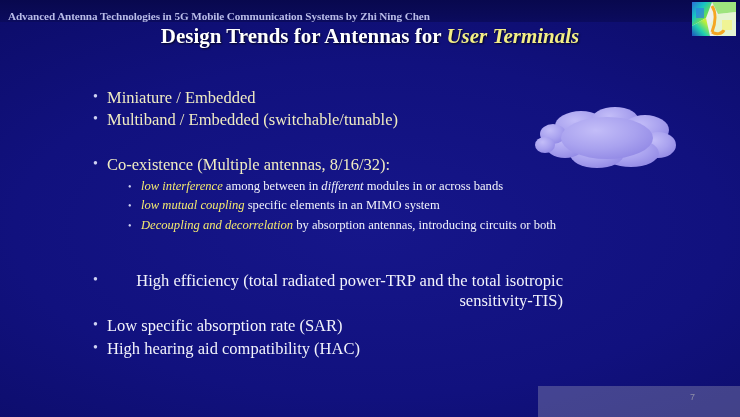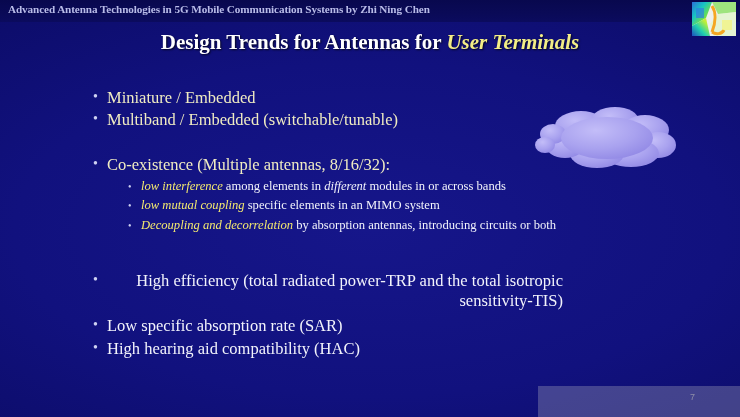--- a/index.html
+++ b/index.html
@@ -22,21 +22,21 @@
   #header-strip {
     position: absolute;
     left: 0; top: 0;
     width: 740px;
     height: 22px;
     background: linear-gradient(180deg, #08084e 0%, #0a0a57 60%, #0b0b5e 100%);
   }
   #header-title {
     position: absolute;
     left: 8px;
-    top: 3px;
+    top: 10px;
     font-family: "Liberation Serif", "DejaVu Serif", serif;
     font-size: 11.2px;
     font-weight: bold;
     color: #b9bce8;
     letter-spacing: -0.1px;
     white-space: nowrap;
   }
 
   
   #corner-logo {
@@ -47,21 +47,21 @@
     height: 34px;
     overflow: hidden;
     background: #e8e8e8;
   }
   #corner-logo svg { display: block; }
 
   
   #slide-title {
     position: absolute;
     left: 0;
-    top: 30px;
+    top: 24px;
     width: 740px;
     text-align: center;
     font-size: 21px;
     font-weight: bold;
     color: #ffffff;
     text-shadow: 1px 1px 2px rgba(0,0,0,0.75);
     white-space: nowrap;
   }
   #slide-title .accent {
     color: #f3ee86;
@@ -202,21 +202,21 @@
       <div class="bullet-row lvl1" style="top: 110px;">
         <span class="dot">•</span>
         <span class="txt"><span class="cream">Multiband / Embedded (switchable/tunable)</span></span>
       </div>
       <div class="bullet-row lvl1" style="top: 155px;">
         <span class="dot">•</span>
         <span class="txt"><span class="cream">Co-existence (Multiple antennas, 8/16/32):</span></span>
       </div>
       <div class="bullet-row lvl2" style="top: 179px;">
         <span class="dot">•</span>
-        <span class="txt"><span class="yellow">low interference</span><span class="white"> among elements in </span><span class="white ital">different</span><span class="white"> modules in or across bands</span></span>
+        <span class="txt"><span class="yellow">low interference</span><span class="white"> among between in </span><span class="white ital">different</span><span class="white"> modules in or across bands</span></span>
       </div>
       <div class="bullet-row lvl2" style="top: 198px;">
         <span class="dot">•</span>
         <span class="txt"><span class="yellow">low mutual coupling</span><span class="white"> specific elements in an MIMO system</span></span>
       </div>
       <div class="bullet-row lvl2" style="top: 218px;">
         <span class="dot">•</span>
         <span class="txt"><span class="yellow">Decoupling and decorrelation</span><span class="white"> by absorption antennas, introducing circuits or both</span></span>
       </div>
       <div class="bullet-row lvl1" style="top: 271px; width: 470px;">

